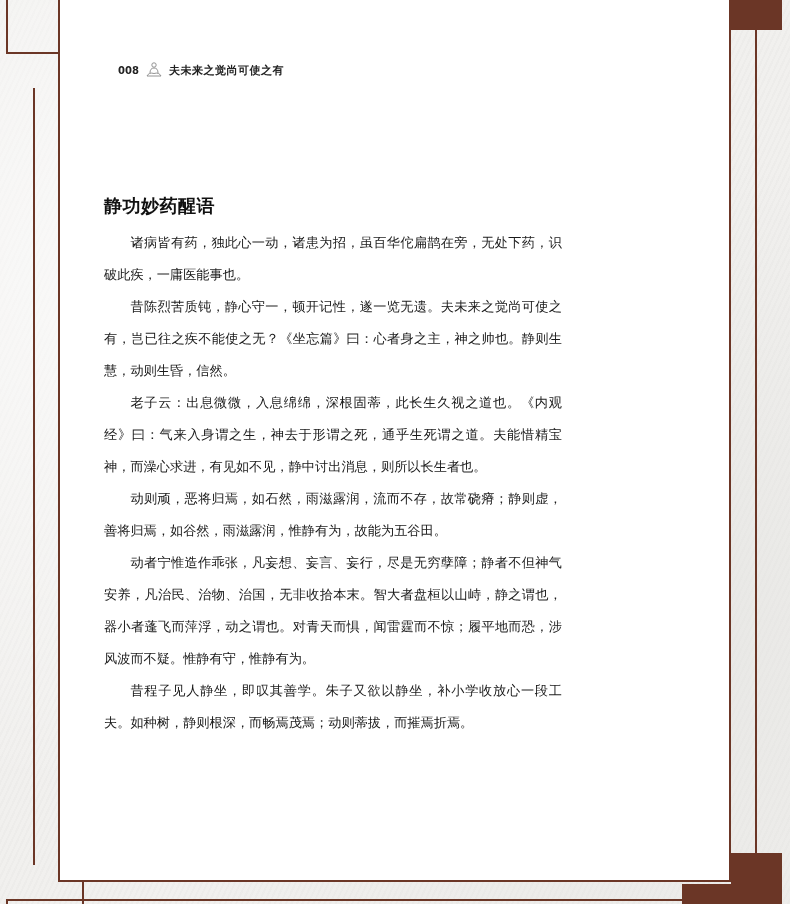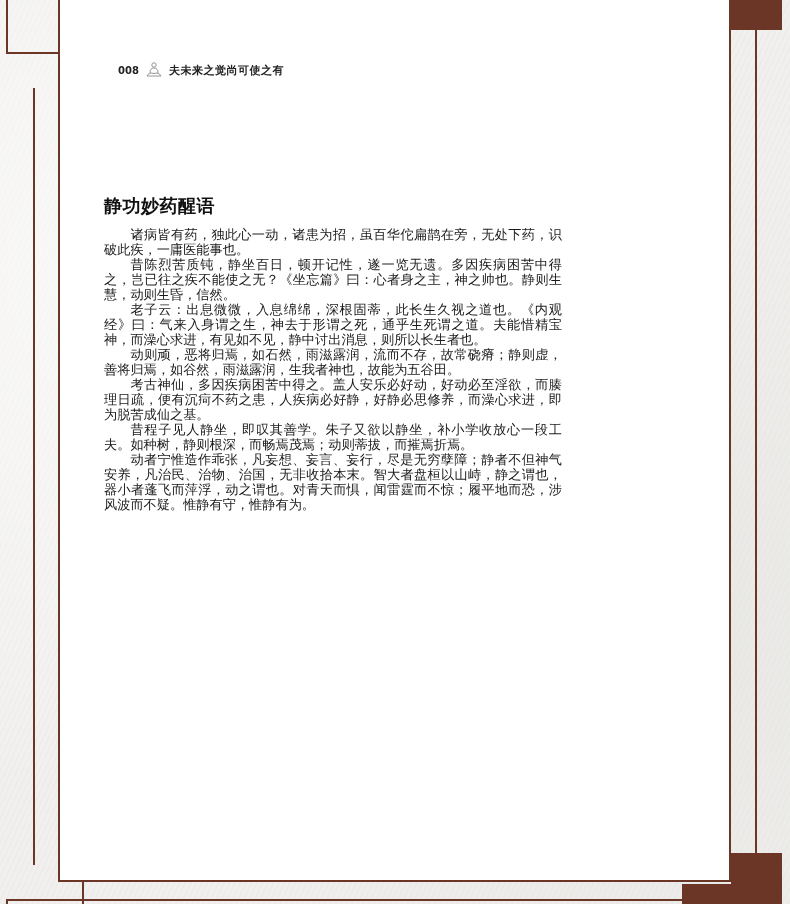--- a/index.html
+++ b/index.html
@@ -27,21 +27,21 @@
   .head-icon { width: 18px; height: 16px; margin-right: 6px; }
   .book-title { font-weight: bold; font-size: 11px; letter-spacing: 0.5px; }
   .chapter-title {
     position: absolute; left: 104px; top: 152px;
     font-family: "DejaVu Serif", "Liberation Serif", serif;
     font-weight: bold; font-size: 18px; color: #111; letter-spacing: 0.5px; margin-top: 42px;
   }
   .body-text {
     position: absolute; left: 104px; top: 227px; width: 458px;
     font-family: "DejaVu Serif", "Liberation Serif", serif;
-    font-size: 13.2px; line-height: 15px; color: #1a1a1a;
+    font-size: 13.2px; line-height: 32px; color: #1a1a1a;
     text-align: justify;
   }
   .body-text p { margin: 0; text-indent: 2em; }
 </style>
 </head>
 <body>
 
 <div class="brown" style="left:6px;top:0;width:2px;height:54px;"></div>
 <div class="brown" style="left:6px;top:52px;width:54px;height:2px;"></div>
 <div class="brown" style="left:33px;top:88px;width:2px;height:777px;"></div>
@@ -65,19 +65,18 @@
     <path d="M5 11 Q5 6 9 6 Q13 6 13 11" fill="none" stroke="#888" stroke-width="0.9"></path>
     <path d="M2 14 Q4 10 9 11.5 Q14 10 16 14 Z" fill="none" stroke="#888" stroke-width="0.9"></path>
   </svg>
   <span class="book-title">夫未来之觉尚可使之有</span>
 </div>
 
 <div class="chapter-title">静功妙药醒语</div>
 
 <div class="body-text">
   <p>诸病皆有药，独此心一动，诸患为招，虽百华佗扁鹊在旁，无处下药，识破此疾，一庸医能事也。</p>
-  <p>昔陈烈苦质钝，静坐百日，顿开记性，遂一览无遗。多因疾病困苦中得之，岂已往之疾不能使之无？《坐忘篇》曰：心者身之主，神之帅也。静则生慧，动则生昏，信然。</p>
+  <p>昔陈烈苦质钝，静心守一，顿开记性，遂一览无遗。夫未来之觉尚可使之有，岂已往之疾不能使之无？《坐忘篇》曰：心者身之主，神之帅也。静则生慧，动则生昏，信然。</p>
   <p>老子云：出息微微，入息绵绵，深根固蒂，此长生久视之道也。《内观经》曰：气来入身谓之生，神去于形谓之死，通乎生死谓之道。夫能惜精宝神，而澡心求进，有见如不见，静中讨出消息，则所以长生者也。</p>
-  <p>动则顽，恶将归焉，如石然，雨滋露润，流而不存，故常硗瘠；静则虚，善将归焉，如谷然，雨滋露润，生我者神也，故能为五谷田。</p>
-  <p>考古神仙，多因疾病困苦中得之。盖人安乐必好动，好动必至淫欲，而腠理日疏，便有沉疴不药之患，人疾病必好静，好静必思修养，而澡心求进，即为脱苦成仙之基。</p>
+  <p>动则顽，恶将归焉，如石然，雨滋露润，流而不存，故常硗瘠；静则虚，善将归焉，如谷然，雨滋露润，惟静有为，故能为五谷田。</p>
+  <p>动者宁惟造作乖张，凡妄想、妄言、妄行，尽是无穷孽障；静者不但神气安养，凡治民、治物、治国，无非收拾本末。智大者盘桓以山峙，静之谓也，器小者蓬飞而萍浮，动之谓也。对青天而惧，闻雷霆而不惊；履平地而恐，涉风波而不疑。惟静有守，惟静有为。</p>
   <p>昔程子见人静坐，即叹其善学。朱子又欲以静坐，补小学收放心一段工夫。如种树，静则根深，而畅焉茂焉；动则蒂拔，而摧焉折焉。</p>
-  <p>动者宁惟造作乖张，凡妄想、妄言、妄行，尽是无穷孽障；静者不但神气安养，凡治民、治物、治国，无非收拾本末。智大者盘桓以山峙，静之谓也，器小者蓬飞而萍浮，动之谓也。对青天而惧，闻雷霆而不惊；履平地而恐，涉风波而不疑。惟静有守，惟静有为。</p>
 </div>
 
 </body></html>

